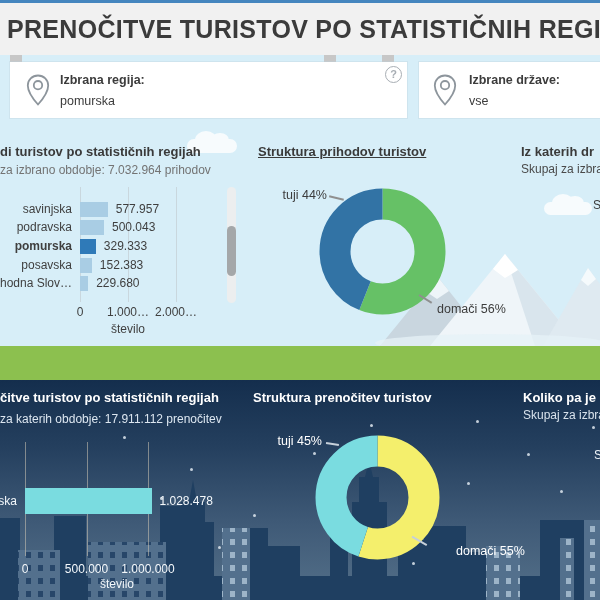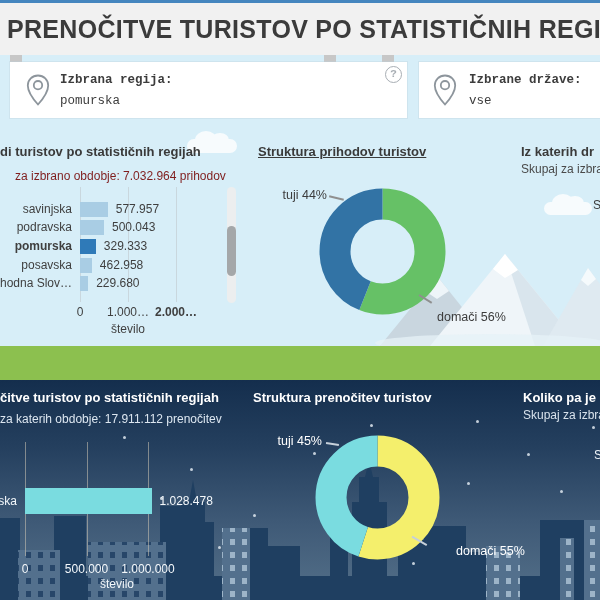--- a/index.html
+++ b/index.html
@@ -5,21 +5,21 @@
   html,body{margin:0;padding:0;background:#fff;}
   .stage{position:relative;width:600px;height:600px;overflow:hidden;
          font-family:"Liberation Sans",sans-serif;color:#3c3c3c;}
   .abs{position:absolute;}
   
   .topstrip{left:0;top:0;width:600px;height:3px;}
   .header{left:0;top:3px;width:600px;height:52px;display:flex;align-items:center;}
   .header h1{margin:0 0 0 7px;font-size:25px;font-weight:bold;color:#3b3b3b;white-space:nowrap;letter-spacing:.3px;}
   
   .sky{left:0;top:55px;width:600px;height:291px;}
-  .card{background:#fff;box-shadow:0 0 0 1px rgba(190,210,220,.35);font-family:Liberation Mono, monospace;}
+  .card{background:#fff;box-shadow:0 0 0 1px rgba(190,210,220,.35);}
   .card-label{position:absolute;left:50px;top:11px;font-size:12.5px;font-weight:bold;color:#3c3c3c;}
   .card-value{position:absolute;left:50px;top:32px;font-size:12.5px;color:#3c3c3c;}
   .pin{position:absolute;left:16px;top:12px;}
   .help{position:absolute;right:5px;top:4px;width:15px;height:15px;border:1.5px solid #a8aeb4;border-radius:50%;
         color:#a8aeb4;font-size:11px;line-height:15px;text-align:center;font-weight:bold;}
   .handle{width:12px;height:8px;background:#c7c7c7;}
   .cloud{background:#fbfdfe;border-radius:16px;opacity:.9;}
   .cloud:before{content:"";position:absolute;left:8px;top:-8px;width:22px;height:18px;background:inherit;border-radius:50%;}
   .cloud:after{content:"";position:absolute;right:8px;top:-6px;width:18px;height:14px;background:inherit;border-radius:50%;}
   
@@ -89,57 +89,57 @@
         <path d="M12 1.5C6.2 1.5 1.8 6 1.8 11.5 C1.8 16.2 6 23.8 12 30.5 C18 23.8 22.2 16.2 22.2 11.5 C22.2 6 17.8 1.5 12 1.5 Z" fill="none" stroke="#8d959c" stroke-width="1.8"></path>
         <circle cx="12" cy="11.2" r="4.2" fill="none" stroke="#8d959c" stroke-width="1.8"></circle>
       </svg>
     </span>
     <div class="card-label">Izbrane države:</div>
     <div class="card-value">vse</div>
   </div>
 
   <div class="chart" id="bars-arrivals" style="left:0;top:140px;width:246px;height:200px;">
     <div class="title" style="top:4px;color:#3a3a3a;">di turistov po statističnih regijah</div>
-    <div class="subtitle" style="top:29px;color:#7f1d1d;padding-left:15px;">za izbrano obdobje: 7.032.964 prihodov</div>
+    <div class="subtitle" style="top:23px;color:#737373;">za izbrano obdobje: 7.032.964 prihodov</div>
     <div class="scroll-track" style="left:227px;top:47px;width:9px;height:116px;"></div>
     <div class="scroll-thumb" style="left:227px;top:86px;width:9px;height:50px;"></div>
   <div class="gridline" style="left: 80px; top: 47px; width: 1px; height: 115px; background: rgb(201, 215, 222);"></div>
       <div class="tick" style="left: 40px; top: 165px; width: 80px; text-align: center; color: rgb(63, 63, 63);">0</div>
       <div class="gridline" style="left: 128px; top: 47px; width: 1px; height: 115px; background: rgb(201, 215, 222);"></div>
       <div class="tick" style="left: 88px; top: 165px; width: 80px; text-align: center; color: rgb(63, 63, 63);">1.000…</div>
       <div class="gridline" style="left: 176px; top: 47px; width: 1px; height: 115px; background: rgb(201, 215, 222);"></div>
-      <div class="tick" style="left: 136px; top: 165px; width: 80px; text-align: center; color: rgb(63, 63, 63); font-weight: bold;">2.000…</div>
+      <div class="tick" style="left: 136px; top: 165px; width: 80px; text-align: center; color: rgb(63, 63, 63);">2.000…</div>
       <div class="rowlab" style="left: -28px; top: 61.5px; width: 100px; text-align: right; line-height: 15px; color: rgb(63, 63, 63);">savinjska</div>
       <div class="bar" style="left: 80px; top: 61.5px; width: 27.7419px; height: 15px; background: rgb(169, 205, 228);"></div>
       <div class="rowval" style="left: 115.742px; top: 61.5px; line-height: 15px; color: rgb(63, 63, 63);">577.957</div>
       <div class="rowlab" style="left: -28px; top: 80.2px; width: 100px; text-align: right; line-height: 15px; color: rgb(63, 63, 63);">podravska</div>
       <div class="bar" style="left: 80px; top: 80.2px; width: 24.0021px; height: 15px; background: rgb(169, 205, 228);"></div>
       <div class="rowval" style="left: 112.002px; top: 80.2px; line-height: 15px; color: rgb(63, 63, 63);">500.043</div>
       <div class="rowlab" style="left: -28px; top: 98.9px; width: 100px; text-align: right; line-height: 15px; color: rgb(63, 63, 63); font-weight: bold;">pomurska</div>
       <div class="bar" style="left: 80px; top: 98.9px; width: 15.808px; height: 15px; background: rgb(47, 122, 184);"></div>
       <div class="rowval" style="left: 103.808px; top: 98.9px; line-height: 15px; color: rgb(63, 63, 63);">329.333</div>
       <div class="rowlab" style="left: -28px; top: 117.6px; width: 100px; text-align: right; line-height: 15px; color: rgb(63, 63, 63);">posavska</div>
       <div class="bar" style="left: 80px; top: 117.6px; width: 11.8675px; height: 15px; background: rgb(169, 205, 228);"></div>
-      <div class="rowval" style="left: 99.8675px; top: 117.6px; line-height: 15px; color: rgb(63, 63, 63);">462.958</div>
+      <div class="rowval" style="left: 99.8675px; top: 117.6px; line-height: 15px; color: rgb(63, 63, 63);">152.383</div>
       <div class="rowlab" style="left: -28px; top: 136.3px; width: 100px; text-align: right; line-height: 15px; color: rgb(63, 63, 63);">zhodna Slov…</div>
       <div class="bar" style="left: 80px; top: 136.3px; width: 8.1515px; height: 15px; background: rgb(169, 205, 228);"></div>
       <div class="rowval" style="left: 96.1515px; top: 136.3px; line-height: 15px; color: rgb(63, 63, 63);">229.680</div>
       <div class="xlabel" style="left: 88px; top: 182px; width: 80px; text-align: center; color: rgb(63, 63, 63);">število</div>
     </div>
 
   <div class="panel-title" style="left:258px;top:144px;color:#3a3a3a;text-decoration:underline;">Struktura prihodov turistov</div>
   <svg class="abs" style="left:312px;top:181px;" width="141" height="141" viewBox="0 0 141 141">
     <g transform="rotate(-90 70.5 70.5)">
       <circle cx="70.5" cy="70.5" r="47.5" fill="none" stroke-width="31" pathLength="100" stroke="#66c166" stroke-dasharray="56 44" stroke-dashoffset="0"></circle>
       <circle cx="70.5" cy="70.5" r="47.5" fill="none" stroke-width="31" pathLength="100" stroke="#3273a5" stroke-dasharray="44 56" stroke-dashoffset="-56"></circle>
     </g>
   </svg>
   <div class="callout" style="left:255px;top:188px;width:72px;text-align:right;color:#3c3c3c;">tuji 44%</div>
   <div class="leader" style="left:329px;top:197px;width:15px;background:#8f8f8f;transform:rotate(14deg);"></div>
-  <div class="callout" style="left:437px;top:302px;color:#3c3c3c;margin-top:8px;">domači 56%</div>
+  <div class="callout" style="left:437px;top:302px;color:#3c3c3c;">domači 56%</div>
   <div class="leader" style="left:418px;top:298px;width:15px;background:#8f8f8f;transform:rotate(32deg);"></div>
 
   <div class="panel-title" style="left:521px;top:144px;color:#3a3a3a;">Iz katerih dr</div>
   <div class="panel-sub" style="left:521px;top:162px;color:#4a4a4a;">Skupaj za izbra</div>
   <div class="panel-sub" style="left:593px;top:198px;color:#3c3c3c;">S</div>
 
   <div class="abs greenband" id="greenband" style="background: rgb(140, 192, 79);"></div>
 
   <div class="abs night" id="nightbg" style="background: linear-gradient(rgb(20, 46, 77) 0%, rgb(36, 63, 94) 30%, rgb(63, 90, 119) 65%, rgb(84, 112, 137) 100%);">
 

